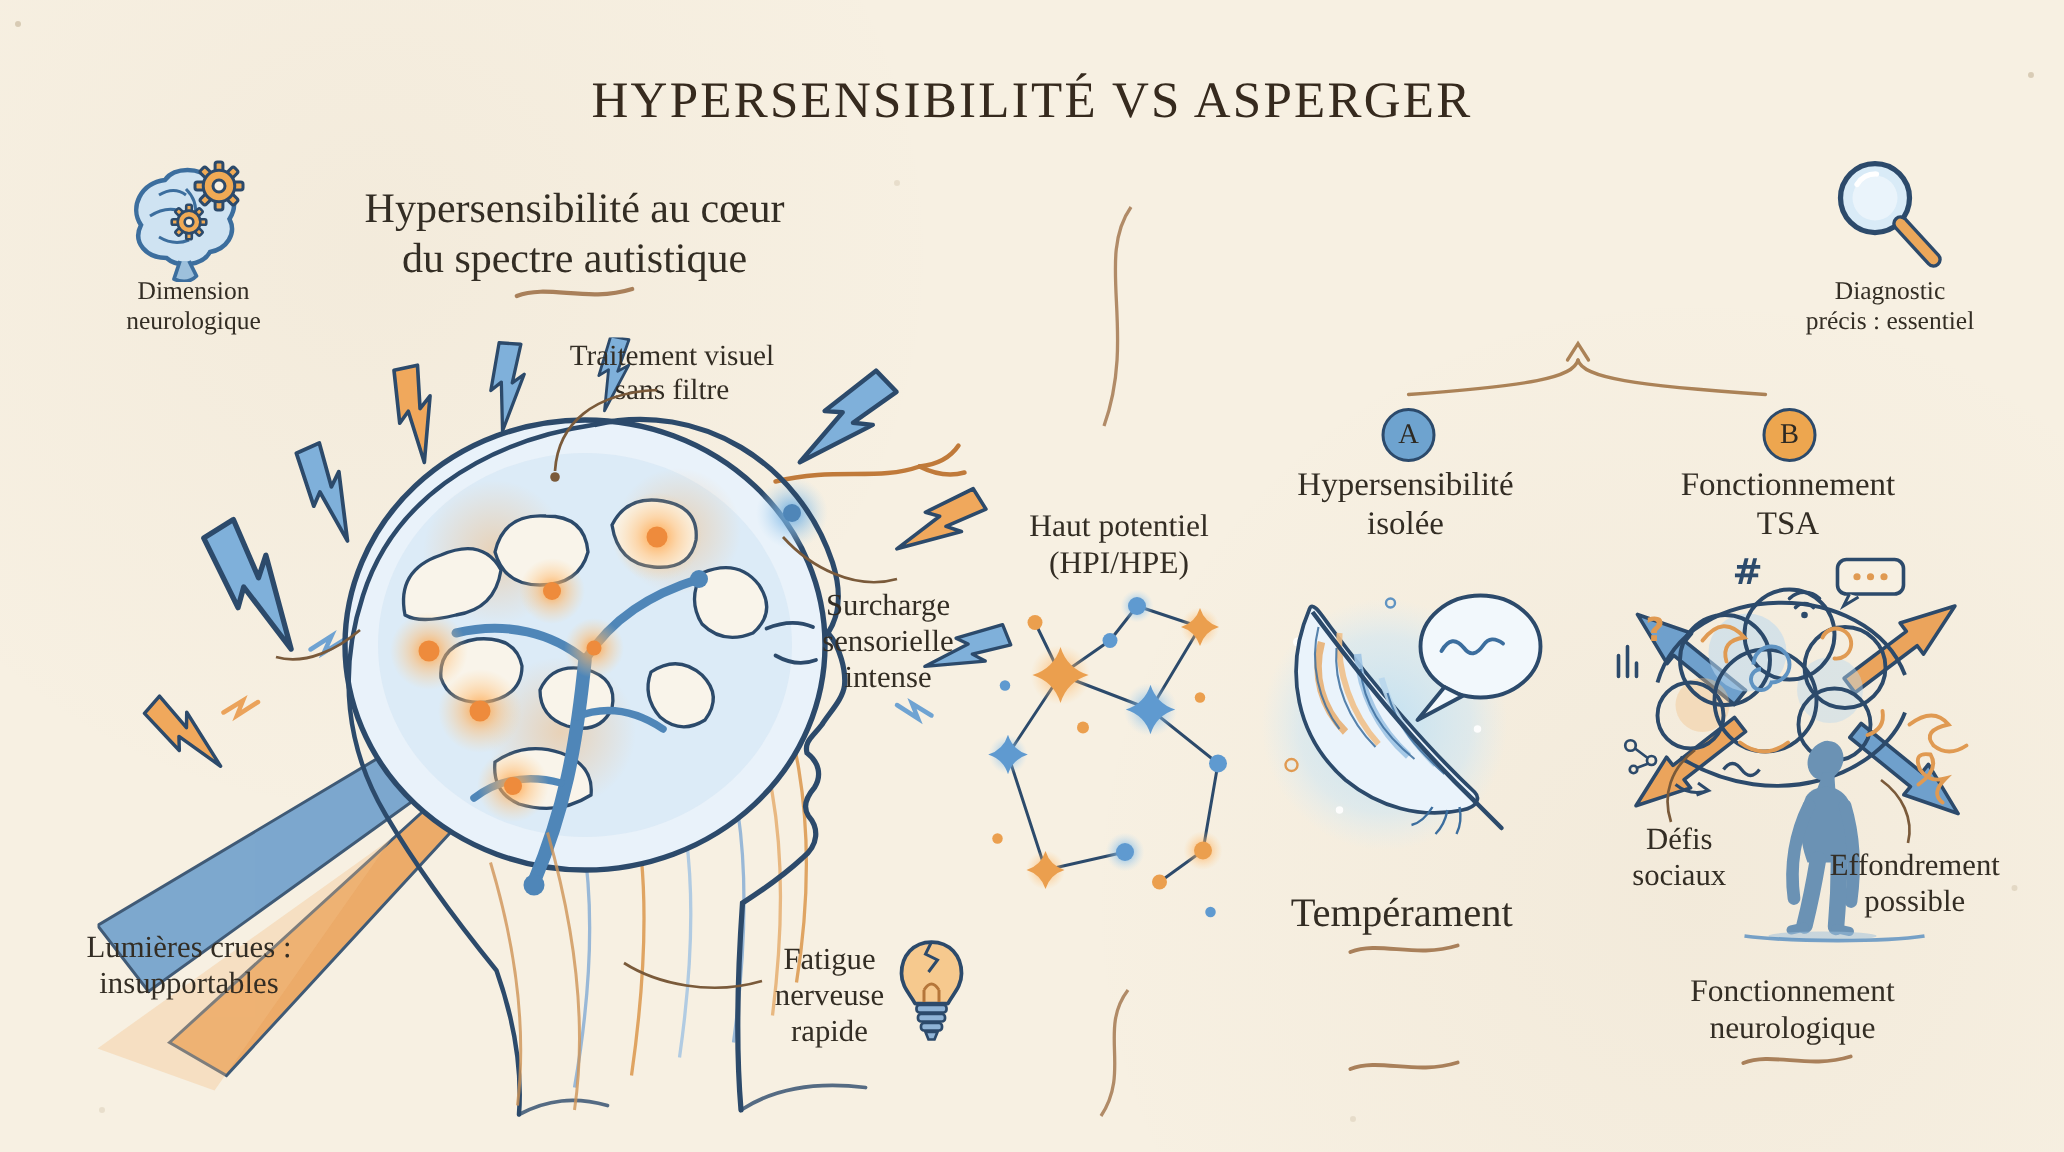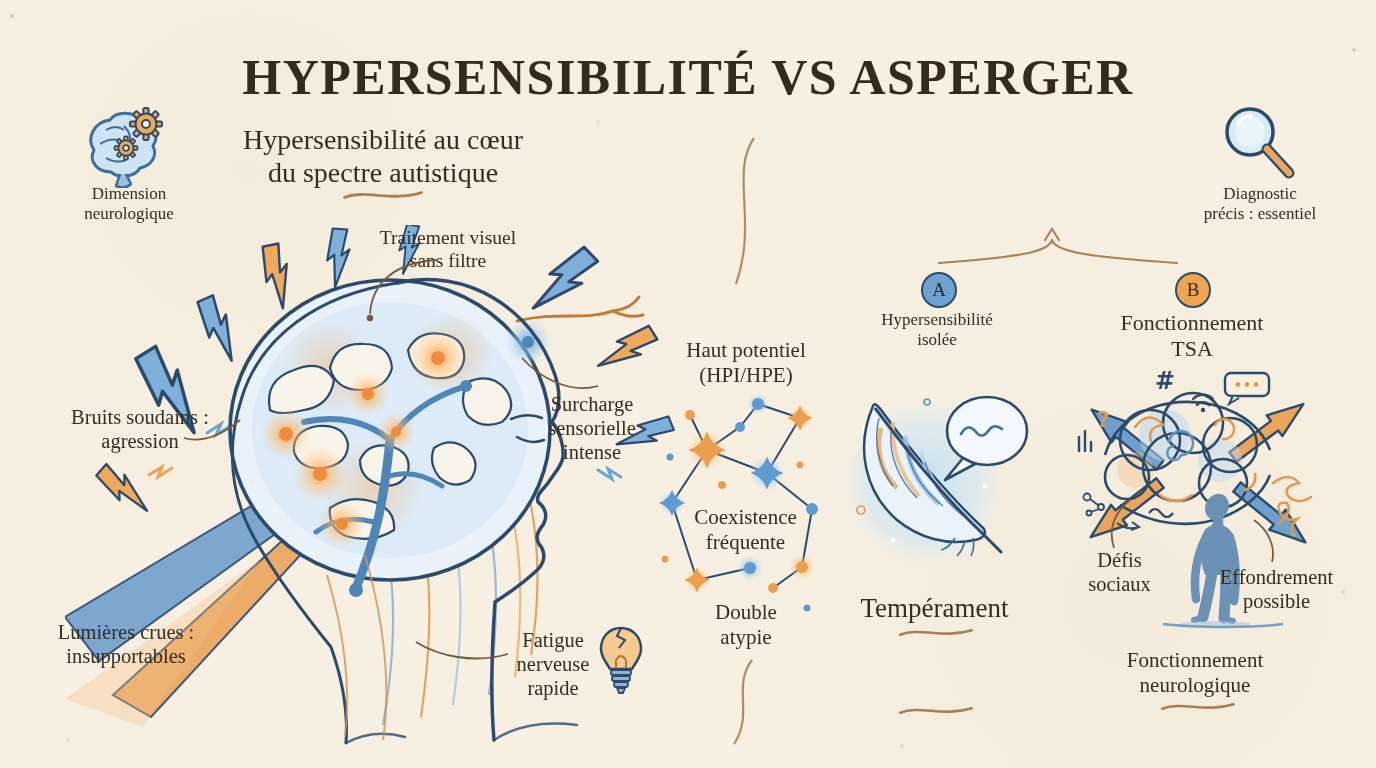--- a/index.html
+++ b/index.html
@@ -4,21 +4,21 @@
 <style>
   html,body{margin:0;padding:0;background:#f7f0e2;}
   .stage{position:relative;width:1376px;height:768px;overflow:hidden;
          background:
            radial-gradient(circle at 18% 22%, rgba(170,140,95,.05), transparent 30%),
            radial-gradient(circle at 82% 78%, rgba(170,140,95,.06), transparent 32%),
            #f7f0e2;
          font-family:"Liberation Serif","DejaVu Serif",serif;color:#332d24;}
   .abs{position:absolute;}
   .txt{position:absolute;white-space:pre-line;text-align:center;line-height:1.18;}
-  .title{width:1376px;left:0;top:32px;font-size:50px;font-weight:bold;letter-spacing:1.5px;color:#362a1e;margin-top:16px;}
+  .title{width:1376px;left:0;top:32px;font-size:34px;font-weight:normal;letter-spacing:1.5px;color:#362a1e;margin-top:16px;}
   .heading{font-size:28px;}
   .midhead{font-size:21px;text-align:center;}
   .label{font-size:20.5px;}
   .small{font-size:17px;}
   .circle-badge{position:absolute;width:32px;height:32px;border-radius:50%;
     border:2px solid #2c4a6b;display:flex;align-items:center;justify-content:center;
     font-size:19px;color:#2e2a23;}
   .speck{position:absolute;width:4px;height:4px;border-radius:50%;background:rgba(140,110,70,.28);}
   svg text{font-family:"DejaVu Sans",sans-serif;}
 </style>
@@ -197,22 +197,20 @@
     </g>
   </svg>
 
   <div class="txt" style="left:353px;top:226px;width:190px;font-size:19.5px">Traitement visuel
 sans filtre</div>
   <svg class="abs" style="left:352px;top:252px" width="90" height="72" viewBox="0 0 90 72">
     <path d="M86 8 C44 10 20 30 18 62" stroke="#7a5a3a" stroke-width="1.8" fill="none"></path>
     <circle cx="18" cy="66" r="3.2" fill="#7a5a3a"></circle>
   </svg>
 
-  <div class="txt label" style="left:30px;top:405px;width:220px">Bruits soudains :
-agression</div>
   <svg class="abs" style="left:182px;top:414px" width="62" height="30" viewBox="0 0 62 30">
     <path d="M2 24 C22 30 44 18 58 6" stroke="#7a5a3a" stroke-width="1.8" fill="none"></path>
   </svg>
 
   <div class="txt label" style="left:518px;top:392px;width:148px">Surcharge
 sensorielle
 intense</div>
   <svg class="abs" style="left:518px;top:352px" width="84" height="40" viewBox="0 0 84 40">
     <path d="M80 34 C52 42 22 26 4 6" stroke="#7a5a3a" stroke-width="1.8" fill="none"></path>
   </svg>
@@ -277,24 +275,20 @@
       <circle cx="72" cy="95" r="4" fill="#eb9f4e"></circle>
       <circle cx="15" cy="169" r="3.5" fill="#eb9f4e"></circle>
       <circle cx="162" cy="119" r="6" fill="#5f9ad0"></circle>
       <circle cx="100" cy="178" r="6" fill="#5f9ad0"></circle>
       <circle cx="123" cy="198" r="5" fill="#eb9f4e"></circle>
       <circle cx="152" cy="177" r="6" fill="#eb9f4e"></circle>
       <circle cx="157" cy="218" r="3.5" fill="#5f9ad0"></circle>
     </g>
   </svg>
 
-  <div class="txt midhead" style="left:658px;top:505px;width:175px">Coexistence
-fréquente</div>
-  <div class="txt midhead" style="left:676px;top:600px;width:140px">Double
-atypie</div>
 
 
   <svg class="abs" style="left:1218px;top:104px" width="82" height="80" viewBox="0 0 82 80">
     <circle cx="32" cy="28" r="23" fill="#d9ebf7" stroke="#2c4a6b" stroke-width="3.5"></circle>
     <circle cx="32" cy="28" r="15" fill="#eaf4fb"></circle>
     <path d="M20 19 a15 15 0 0 1 13 -7" stroke="#ffffff" stroke-width="3.5" fill="none" stroke-linecap="round"></path>
     <line x1="49" y1="45" x2="71" y2="69" stroke="#2c4a6b" stroke-width="11" stroke-linecap="round"></line>
     <line x1="49" y1="45" x2="71" y2="69" stroke="#eba75a" stroke-width="6.5" stroke-linecap="round"></line>
   </svg>
 
@@ -309,21 +303,21 @@
     </g>
   </svg>
 
   <div class="circle-badge" style="left:921px;top:272px;background:#6ea3cf">
       <span>A</span>
     </div>
   <div class="circle-badge" style="left:1175px;top:272px;background:#eda64f">
       <span>B</span>
     </div>
 
-  <div class="txt" style="left:845px;top:310px;width:184px;font-size:17px">Hypersensibilité
+  <div class="txt" style="left:845px;top:310px;width:184px;font-size:22px">Hypersensibilité
 isolée</div>
   <div class="txt" style="left:1100px;top:310px;width:184px;font-size:22px">Fonctionnement
 TSA</div>
 
   <svg class="abs" style="left:835px;top:388px" width="205" height="185" viewBox="0 0 205 185">
     <ellipse cx="88" cy="95" rx="82" ry="84" fill="url(#fg)"></ellipse>
     <circle cx="30" cy="40" r="3" fill="#ffffff" opacity=".9"></circle>
     <circle cx="150" cy="98" r="2.5" fill="#ffffff" opacity=".9"></circle>
     <circle cx="58" cy="152" r="2.5" fill="#ffffff" opacity=".9"></circle>
     <circle cx="26" cy="122" r="4" fill="none" stroke="#e09a52" stroke-width="1.6"></circle>

